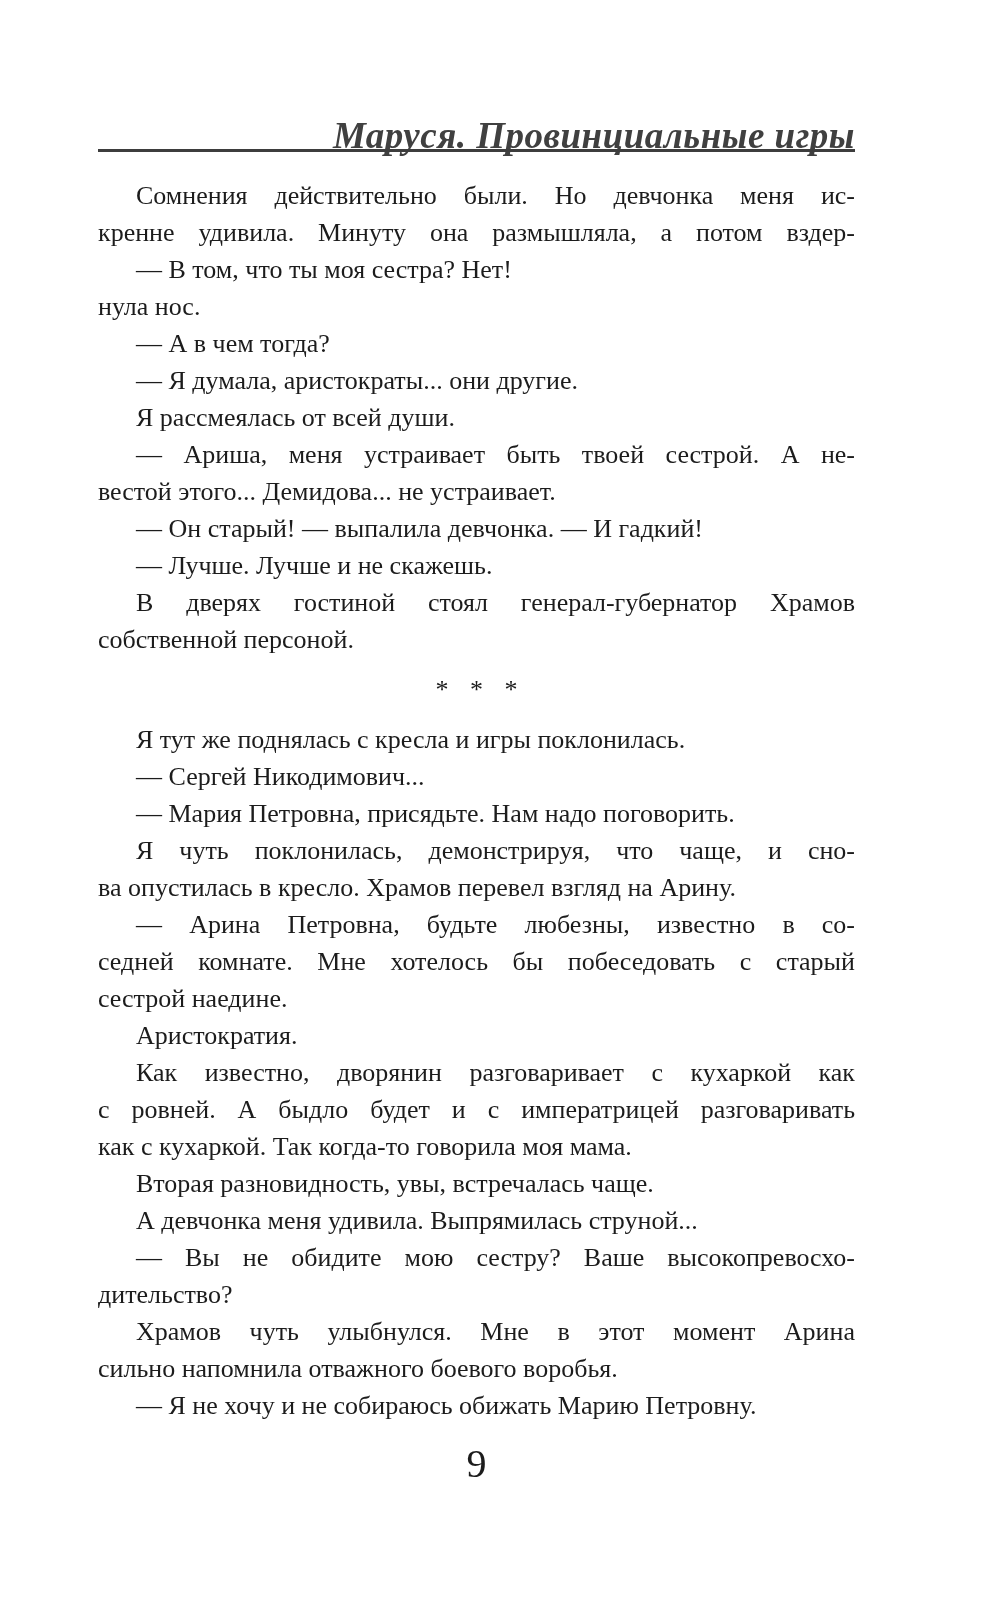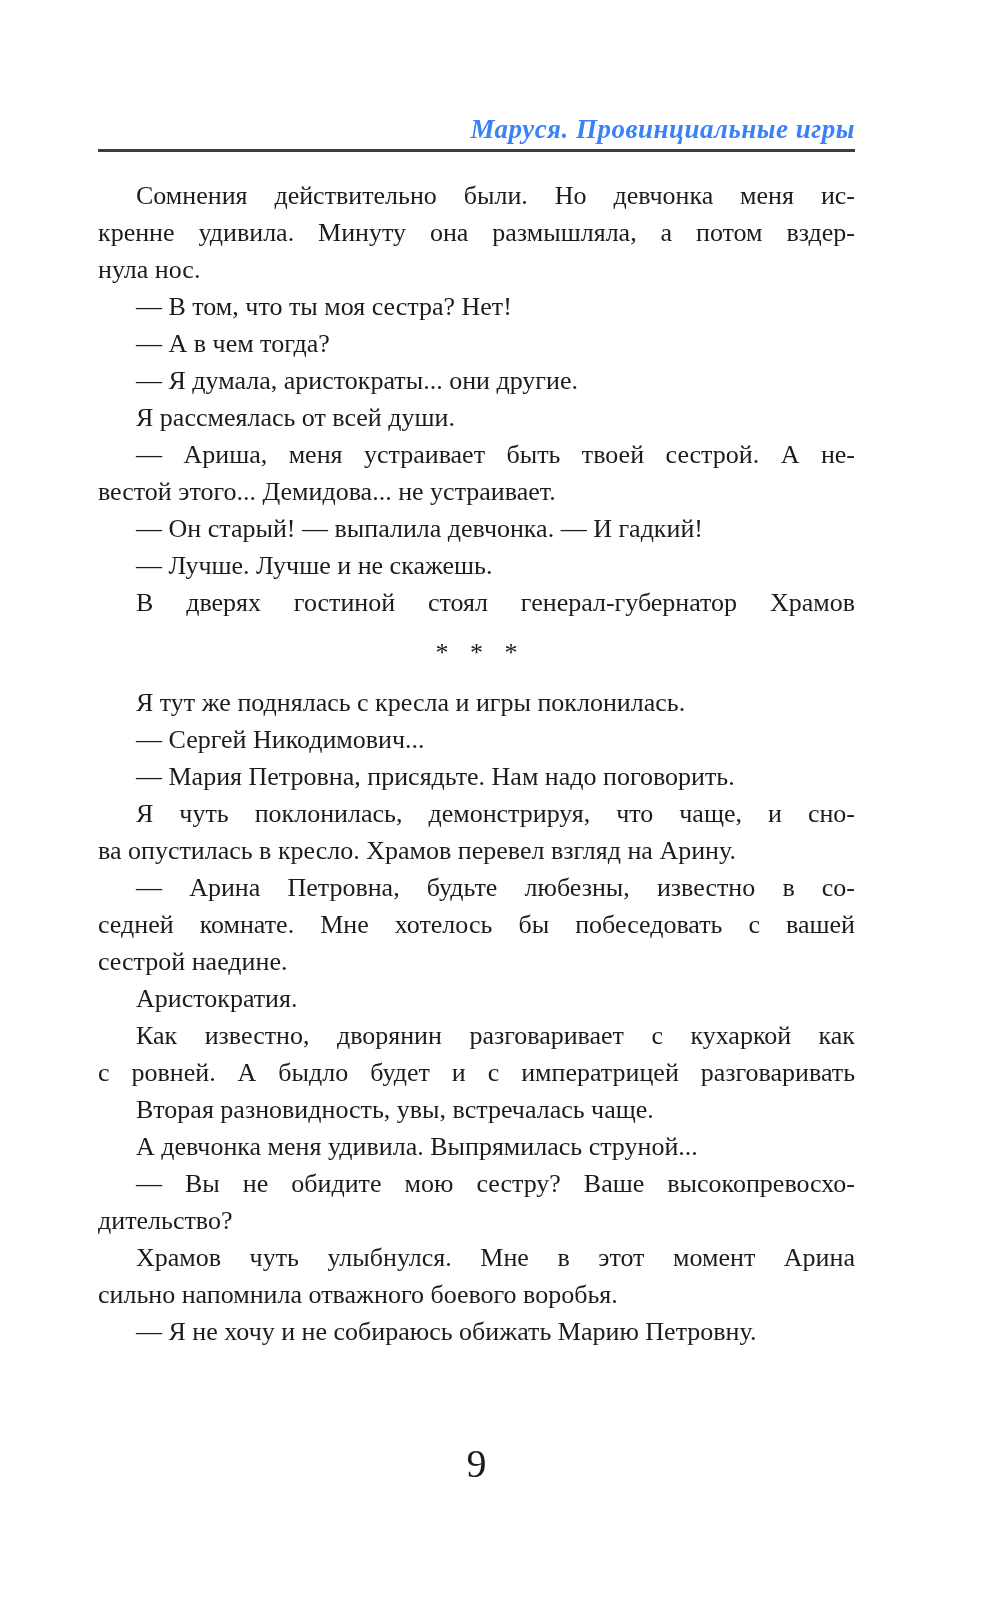--- a/index.html
+++ b/index.html
@@ -12,24 +12,24 @@
     font-family: "Liberation Serif", "DejaVu Serif", serif;
     color: #1a1a1a;
     overflow: hidden;
   }
   .running-header {
     position: absolute;
     top: 114px;
     left: 98px;
     width: 757px;
     text-align: right;
-    font-size: 27px;
+    font-size: 37px;
     font-weight: bold;
     font-style: italic;
-    color: #3b82f6;
+    color: #404040;
     letter-spacing: 0.5px;
   }
   .header-rule {
     position: absolute;
     top: 149px;
     left: 98px;
     width: 757px;
     height: 3px;
     background: #3d3d3d;
   }
@@ -64,42 +64,44 @@
 </style>
 </head>
 <body>
 
 <div class="page">
   <div class="running-header">Маруся. Провинциальные игры</div>
   <div class="header-rule"></div>
   <div class="text-column">
       <div class="line first just">Сомнения действительно были. Но девчонка меня ис-</div>
       <div class="line just">кренне удивила. Минуту она размышляла, а потом вздер-</div>
+      <div class="line first">— В том, что ты моя сестра? Нет!</div>
       <div class="line">нула нос.</div>
-      <div class="line first">— В том, что ты моя сестра? Нет!</div>
       <div class="line first">— А в чем тогда?</div>
       <div class="line first">— Я думала, аристократы... они другие.</div>
       <div class="line first">Я рассмеялась от всей души.</div>
       <div class="line first just">— Ариша, меня устраивает быть твоей сестрой. А не-</div>
       <div class="line">вестой этого... Демидова... не устраивает.</div>
       <div class="line first">— Он старый! — выпалила девчонка. — И гадкий!</div>
       <div class="line first">— Лучше. Лучше и не скажешь.</div>
       <div class="line first just">В дверях гостиной стоял генерал-губернатор Храмов</div>
+      <div class="line">собственной персоной.</div>
       <div class="separator">* * *</div>
       <div class="line first">Я тут же поднялась с кресла и игры поклонилась.</div>
       <div class="line first">— Сергей Никодимович...</div>
       <div class="line first">— Мария Петровна, присядьте. Нам надо поговорить.</div>
       <div class="line first just">Я чуть поклонилась, демонстрируя, что чаще, и сно-</div>
       <div class="line">ва опустилась в кресло. Храмов перевел взгляд на Арину.</div>
       <div class="line first just">— Арина Петровна, будьте любезны, известно в со-</div>
-      <div class="line just">седней комнате. Мне хотелось бы побеседовать с вашей</div>
+      <div class="line just">седней комнате. Мне хотелось бы побеседовать с старый</div>
       <div class="line">сестрой наедине.</div>
       <div class="line first">Аристократия.</div>
       <div class="line first just">Как известно, дворянин разговаривает с кухаркой как</div>
       <div class="line just">с ровней. А быдло будет и с императрицей разговаривать</div>
+      <div class="line">как с кухаркой. Так когда-то говорила моя мама.</div>
       <div class="line first">Вторая разновидность, увы, встречалась чаще.</div>
       <div class="line first">А девчонка меня удивила. Выпрямилась струной...</div>
       <div class="line first just">— Вы не обидите мою сестру? Ваше высокопревосхо-</div>
       <div class="line">дительство?</div>
       <div class="line first just">Храмов чуть улыбнулся. Мне в этот момент Арина</div>
       <div class="line">сильно напомнила отважного боевого воробья.</div>
       <div class="line first">— Я не хочу и не собираюсь обижать Марию Петровну.</div>
     </div>
   <div class="page-number">9</div>
 </div>

